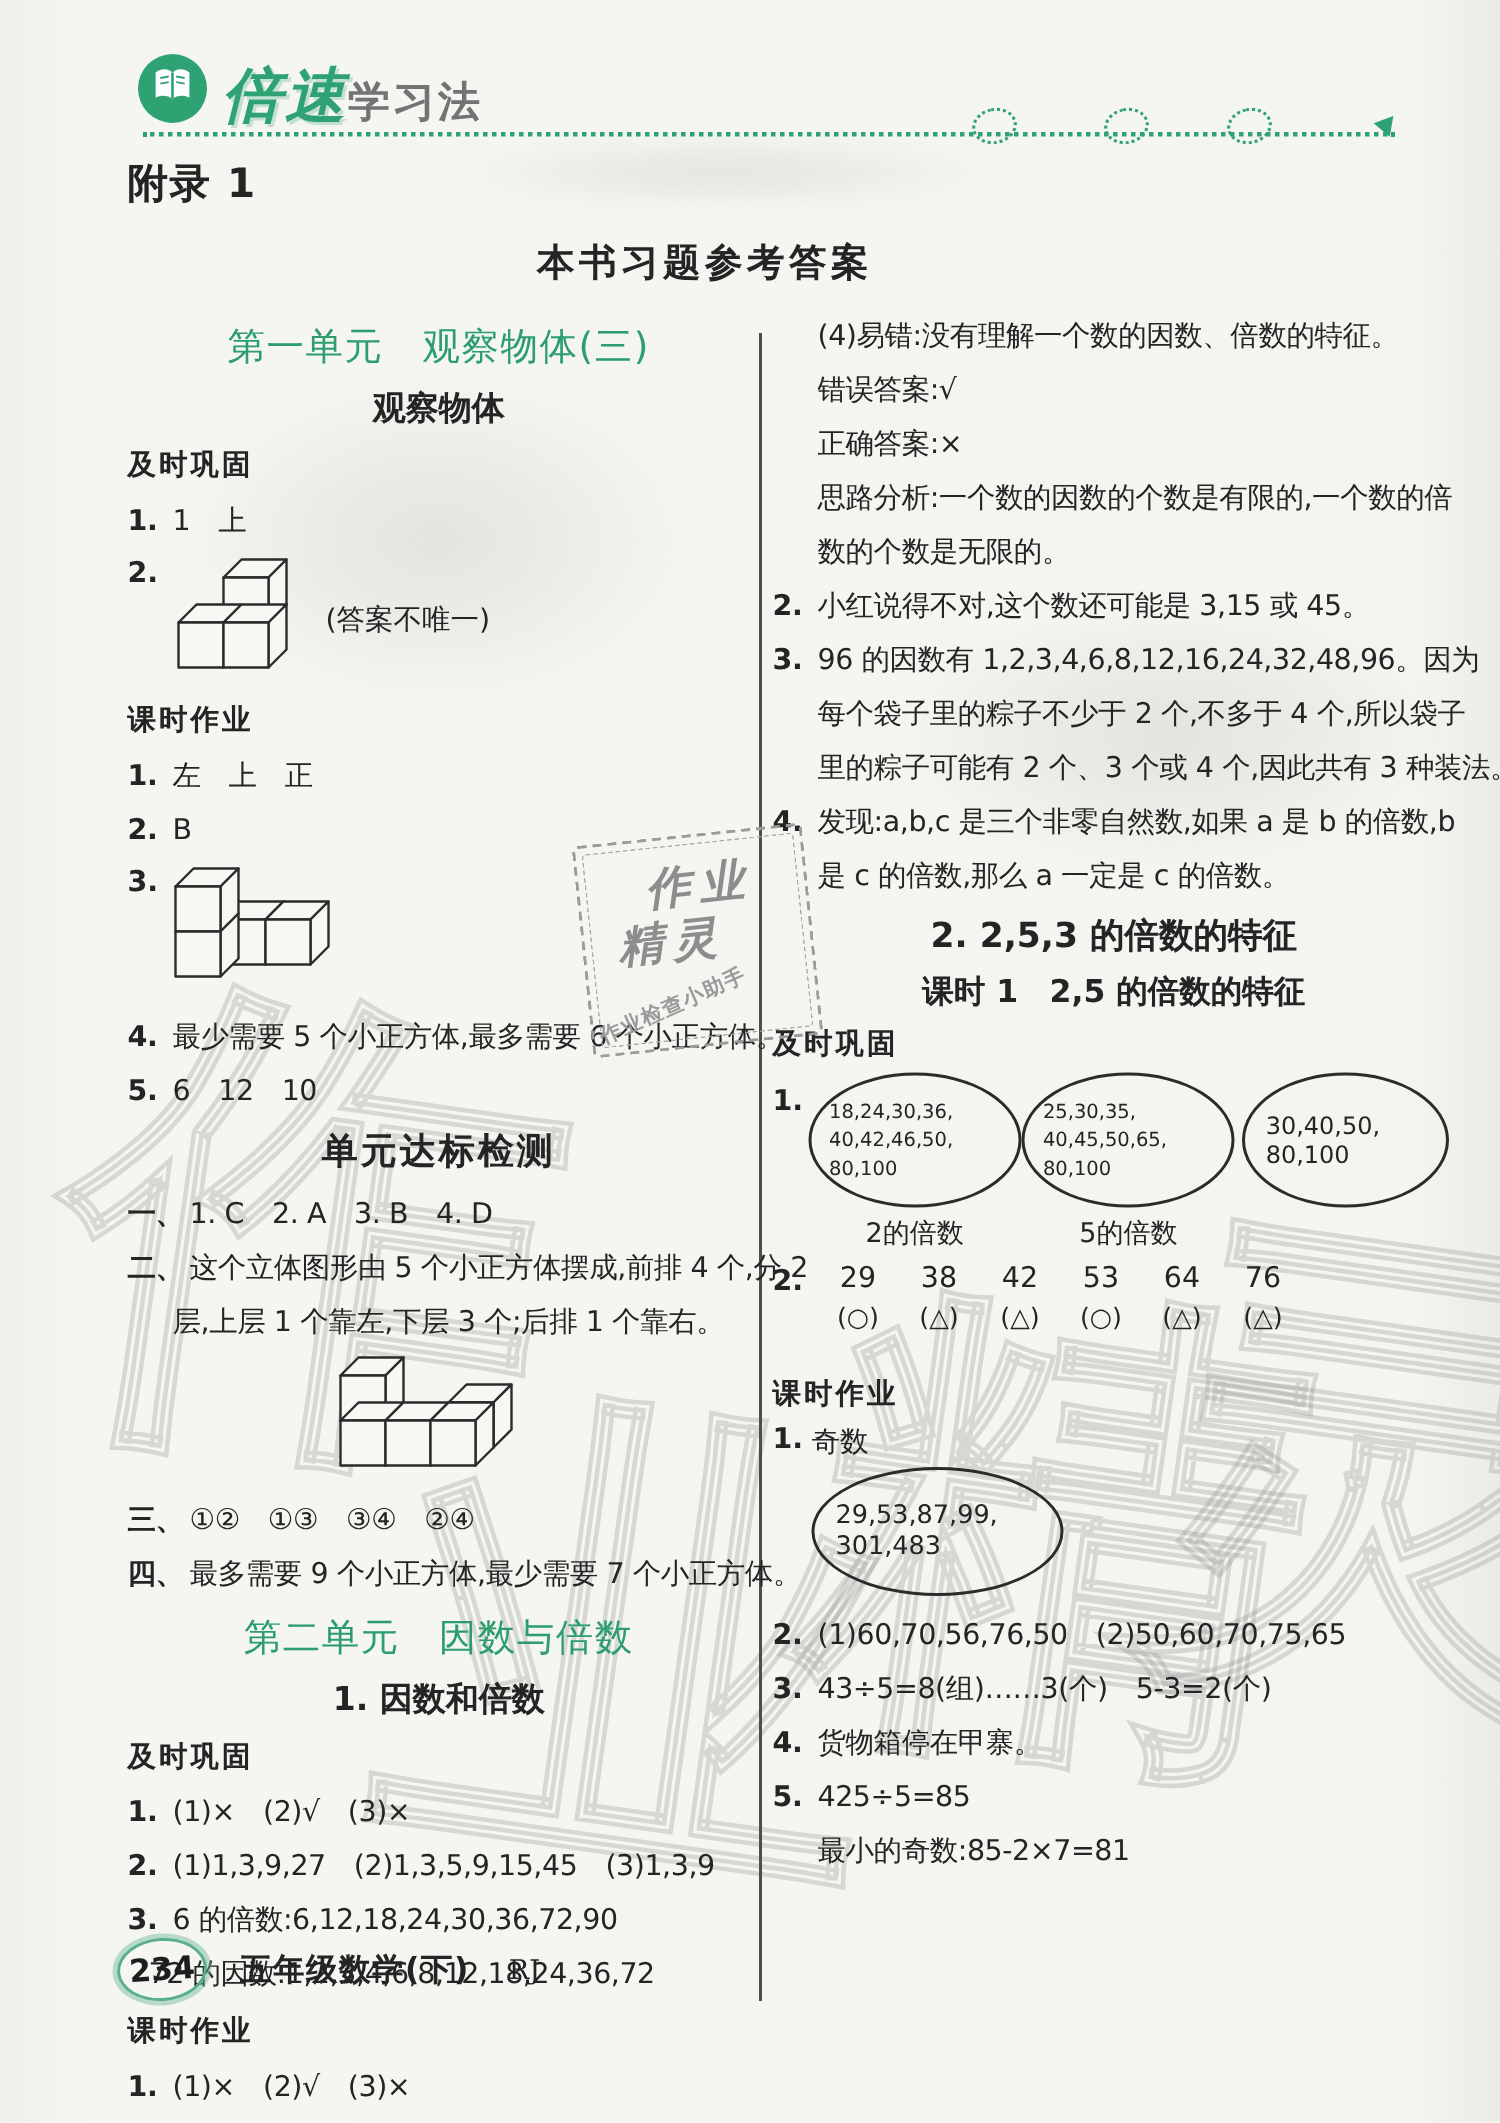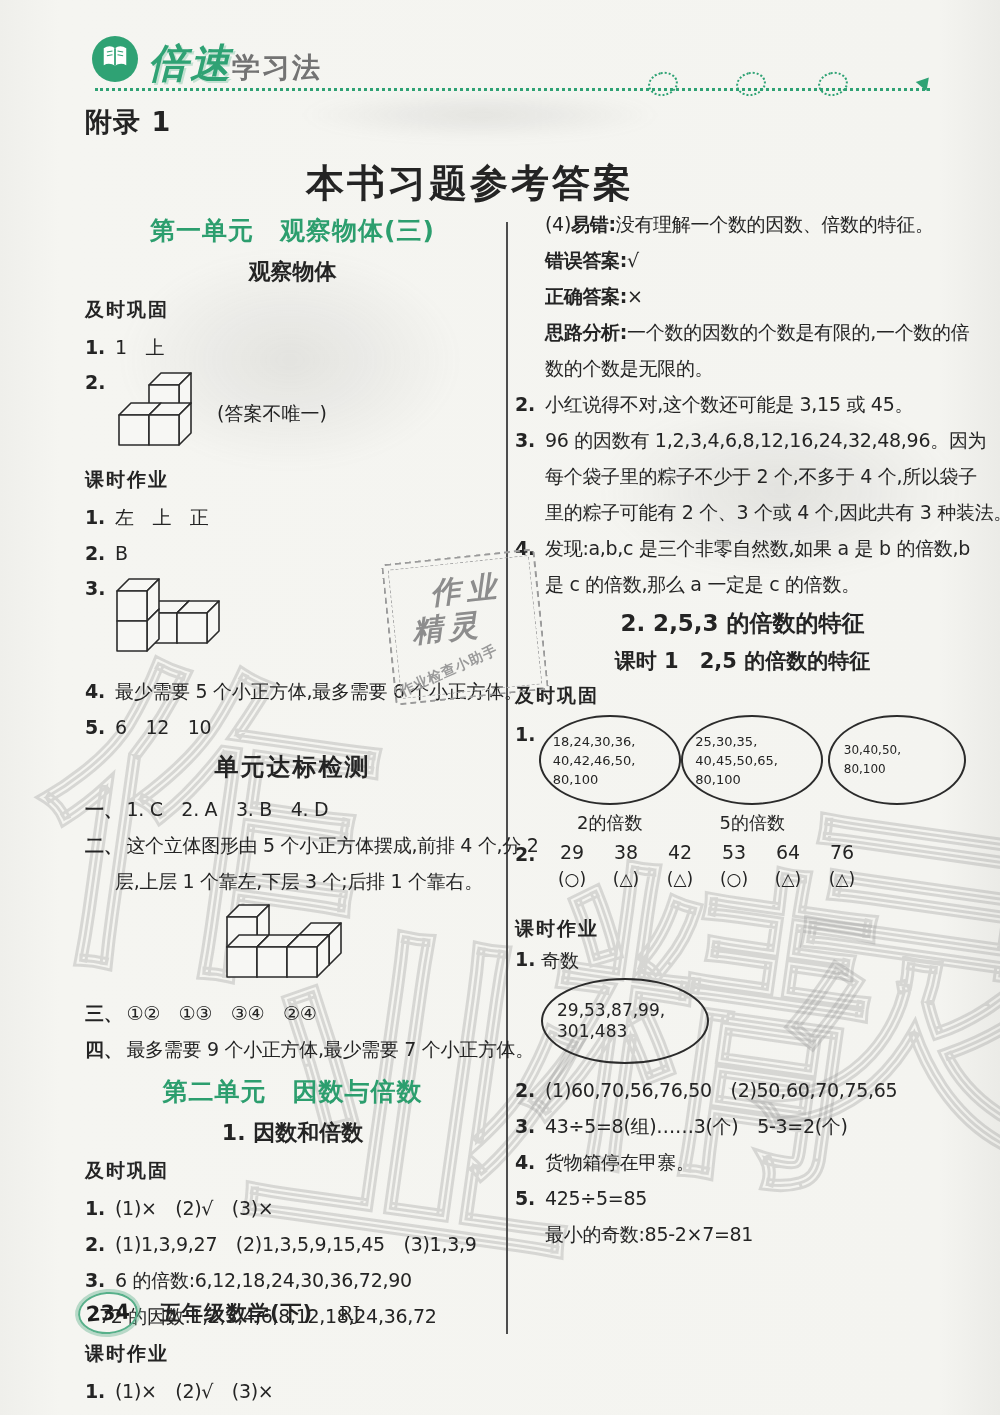--- a/index.html
+++ b/index.html
@@ -18,50 +18,50 @@
   .logo-rest{color:#737373;font-size:28px;letter-spacing:2px;margin-top:26px;}
   .dotted-rule{position:absolute;left:95px;top:88px;width:835px;border-top:3px dotted #2fa274;}
   .loop{position:absolute;width:26px;height:20px;border:2px dotted #2fa274;border-radius:50%;
     top:72px;transform:rotate(-12deg);}
   .loop1{left:648px}.loop2{left:736px}.loop3{left:818px}
   .rule-arrow{position:absolute;left:918px;top:76px;width:0;height:0;
     border-left:7px solid transparent;border-right:7px solid transparent;
     border-bottom:12px solid #2fa274;transform:rotate(40deg);}
   .appendix{position:absolute;left:85px;top:104px;font-size:27px;font-weight:bold;letter-spacing:1px;}
   .main-title{position:absolute;left:0;top:158px;width:940px;text-align:center;
-    font-size:38px;font-weight:bold;letter-spacing:3px;}
+    font-size:25px;font-weight:bold;letter-spacing:3px;}
   
   .divider{position:absolute;left:506px;top:222px;width:2px;height:1112px;background:#4d4d4d;}
   .col{position:absolute;top:206px;}
   .col-left{left:85px;width:415px;}
   .col-right{left:515px;width:455px;}
   .ln{position:relative;padding-left:30px;font-size:19px;line-height:36px;
     letter-spacing:-.3px;white-space:nowrap;}
   .ln .no{position:absolute;left:0;font-weight:bold;}
   .ln .no.wide{position:static;margin-left:-30px;margin-right:4px;}
-  .ln strong{font-weight:bold;}
-  .h-green{font-size:25px;font-weight:bold;color:#2c9e6e;text-align:center;
+  .ln strong{font-weight:normal;}
+  .h-green{font-size:25px;font-weight:normal;color:#2c9e6e;text-align:center;
     letter-spacing:1px;margin:8px 0 10px;white-space:nowrap;}
   .h-black{font-size:22px;font-weight:bold;text-align:center;margin:2px 0 10px;}
   .h-test{font-size:24px;font-weight:bold;text-align:center;margin:6px 0 8px;letter-spacing:2px;}
   .seclabel{font-size:19px;font-weight:bold;margin:7px 0 6px;letter-spacing:2px;}
   .figrow{display:flex;align-items:flex-start;margin:2px 0 8px;}
   .figrow .no{font-weight:bold;font-size:19px;width:30px;line-height:30px;}
   .figrow .note{font-size:19px;line-height:26px;align-self:center;margin-left:6px;}
   .figcenter{display:flex;justify-content:center;margin:4px 0 6px;}
   svg.cubes polygon{fill:#f7f7f4;stroke:#2b2b2b;stroke-width:1.6;stroke-linejoin:round;}
   
   .egroup{display:flex;margin:2px 0 4px;}
   .egroup .no{font-weight:bold;font-size:19px;width:24px;padding-top:8px;}
   .ecell{width:146px;text-align:center;}
   .ecell.last{width:150px;}
   .oval{border:2px solid #2b2b2b;border-radius:50%;margin:0 auto;
     display:flex;flex-direction:column;justify-content:center;}
   .oval-big{width:126px;height:86px;font-size:13px;line-height:19px;text-align:left;padding-left:12px;}
-  .oval-mid{width:120px;height:86px;font-size:12px;line-height:19px;text-align:left;padding-left:14px;}
+  .oval-mid{width:120px;height:86px;font-size:16px;line-height:19px;text-align:left;padding-left:14px;}
   .elabel{font-size:18px;line-height:24px;margin-top:6px;}
   .pairs{display:flex;padding-left:30px;margin:4px 0 23px;align-items:flex-end;}
   .pairs-wrap{position:relative;}
   .pairs-wrap .no{position:absolute;left:0;top:0;font-weight:bold;font-size:19px;line-height:30px;}
   .pair{width:54px;text-align:center;font-size:19px;line-height:27px;}
   .pair .sym{font-size:17px;}
   .oe-group{display:flex;padding-left:26px;margin:0 0 8px;position:relative;}
   .oe-group .no{position:absolute;left:0;top:0;font-weight:bold;font-size:19px;}
   .oe-cell{width:200px;text-align:center;}
   .oe-cell .oe-label{font-size:19px;margin-bottom:4px;text-align:left;padding-right:40px;}

